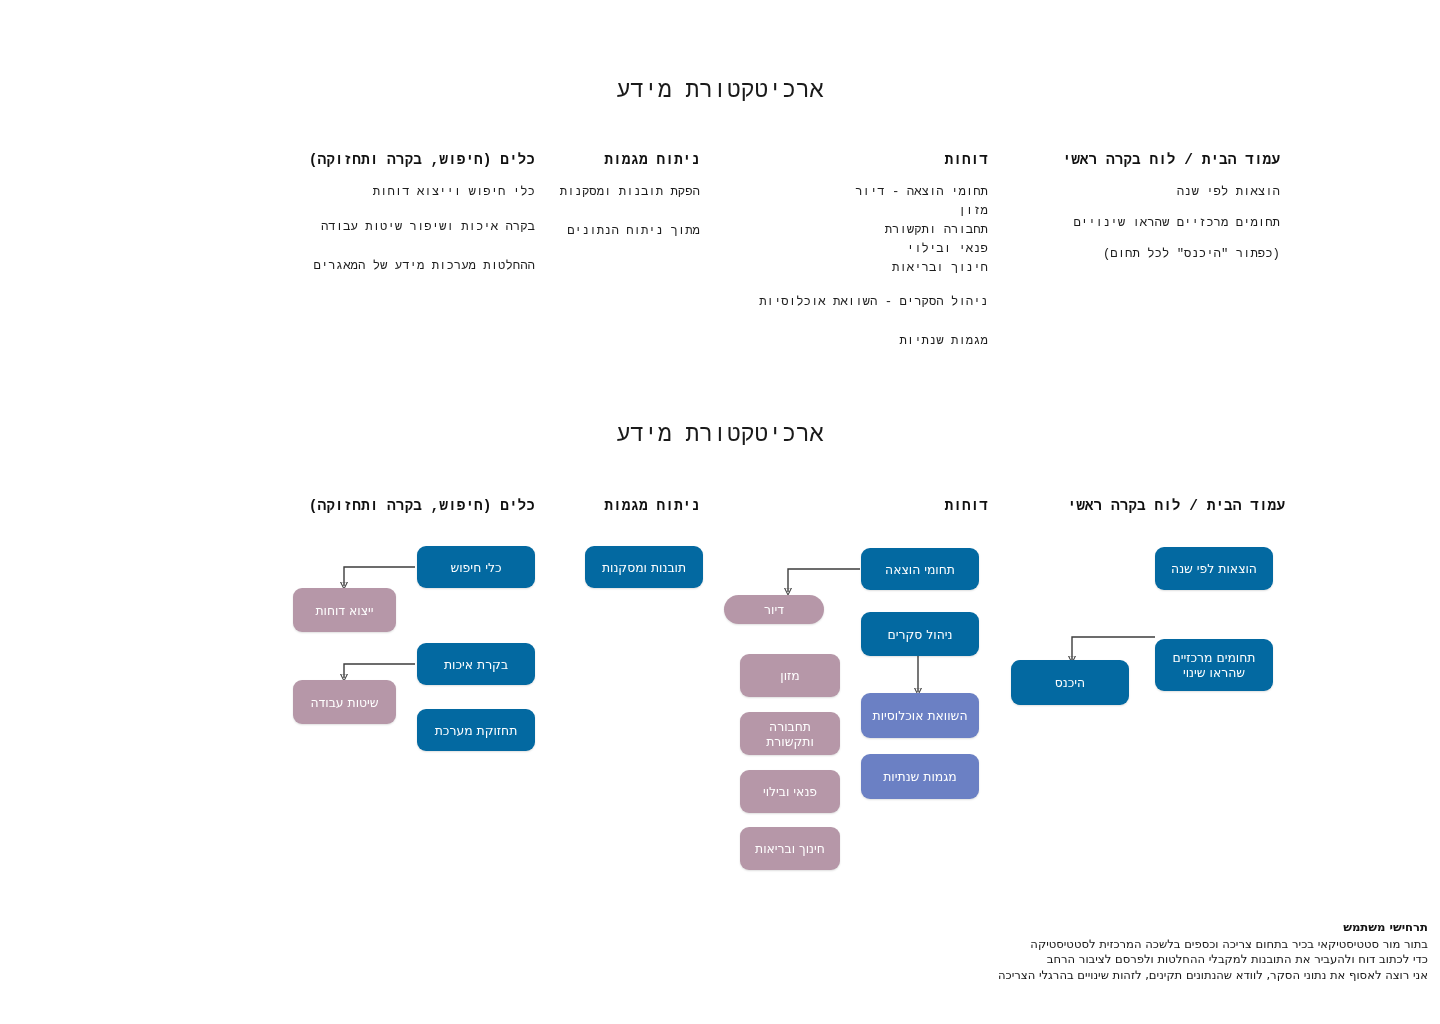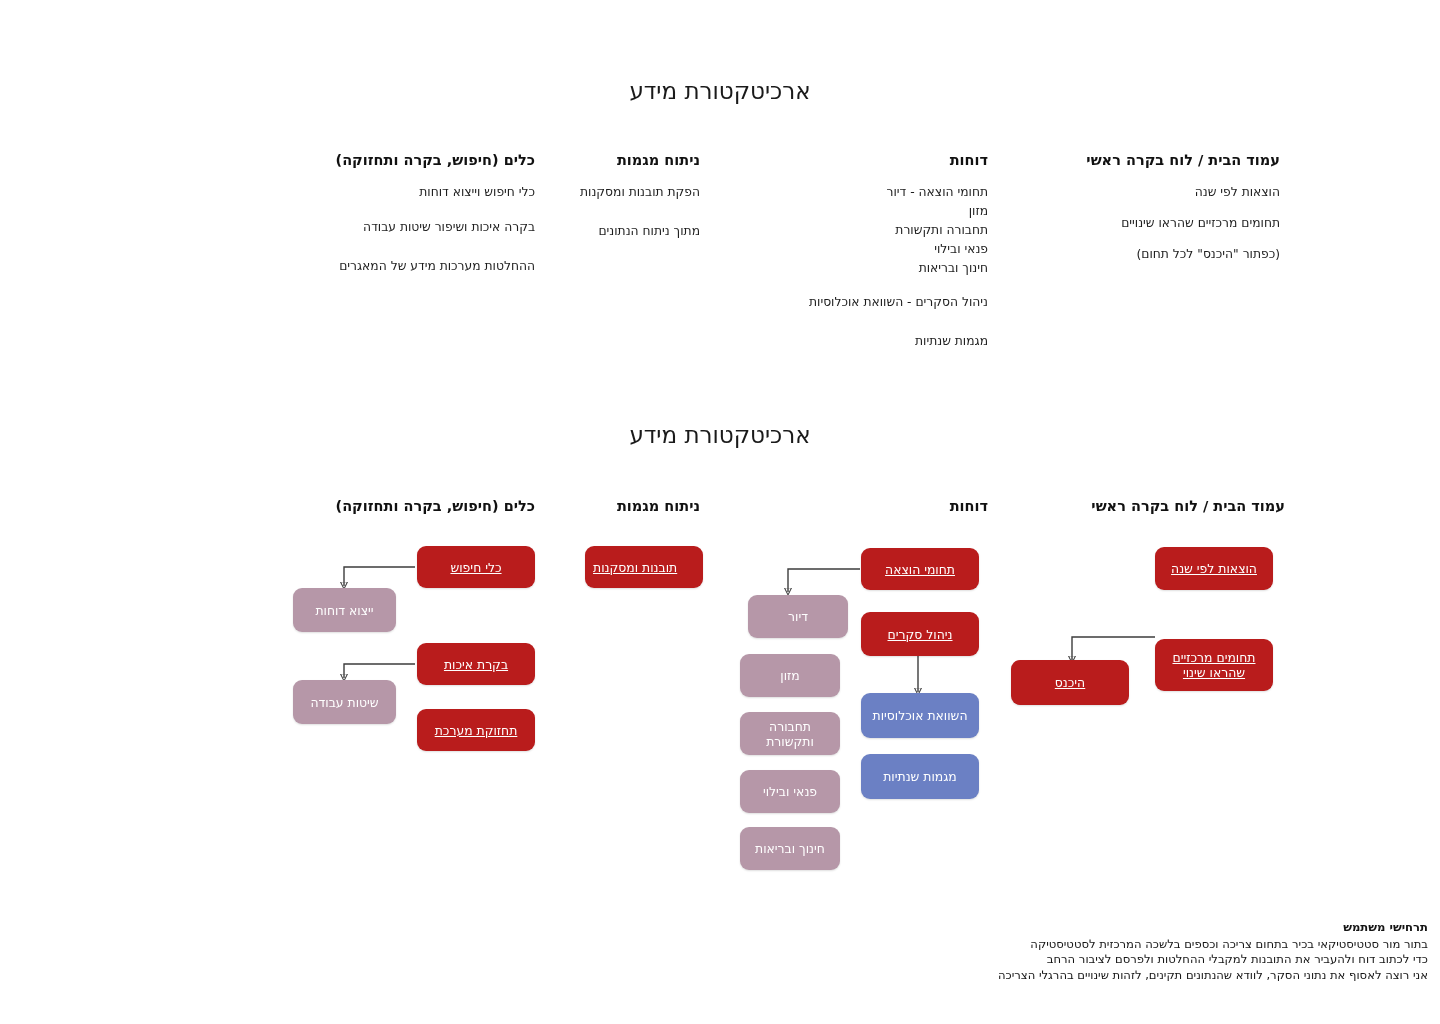--- a/index.html
+++ b/index.html
@@ -8,21 +8,21 @@
     margin: 0; padding: 0;
     width: 1440px; height: 1024px;
     background: #ffffff;
     font-family: "DejaVu Sans", "Liberation Sans", sans-serif;
     color: #1a1a1a;
     overflow: hidden;
   }
   .page { position: relative; width: 1440px; height: 1024px; }
 
   
-  .abs { position: absolute; }
+  .abs { position: absolute; font-family: Liberation Mono, monospace; }
 
   
   .main-title {
     font-size: 23px;
     font-weight: 400;
     color: #1a1a1a;
     text-align: center;
     white-space: nowrap;
     direction: rtl;
   }
@@ -58,21 +58,21 @@
     justify-content: center;
     text-align: center;
     color: #ffffff;
     font-size: 12.4px;
     line-height: 15px;
     direction: rtl;
     padding: 4px 8px;
     box-shadow: 0 1px 2px rgba(0,0,0,0.13);
     user-select: none;
   }
-  .node.magenta { background: #b91c1c; text-decoration: underline; }
+  .node.magenta { background: #0369a1; }
   .node.mauve   { background: #b697a8; }
   .node.blue    { background: #6b80c4; }
 
   
   svg.links {
     position: absolute;
     top: 0; left: 0;
     width: 1440px; height: 1024px;
     pointer-events: none;
     overflow: visible;
@@ -175,37 +175,37 @@
   <div class="node magenta" style="top:612px; right:461px; width:118px; height:44px;">
     <span>ניהול סקרים</span>
   </div>
   <div class="node blue" style="top:693px; right:461px; width:118px; height:45px;">
     <span>השוואת אוכלוסיות</span>
   </div>
   <div class="node blue" style="top:754px; right:461px; width:118px; height:45px;">
     <span>מגמות שנתיות</span>
   </div>
 
-  <div class="node mauve" style="top:595px; right:592px; width:100px; height:43px;">
+  <div class="node mauve" style="top:595px; right:616px; width:100px; height:29px;border-radius:17px;">
     <span>דיור</span>
   </div>
   <div class="node mauve" style="top:654px; right:600px; width:100px; height:43px;">
     <span>מזון</span>
   </div>
   <div class="node mauve" style="top:712px; right:600px; width:100px; height:43px;">
     <span>תחבורה ותקשורת</span>
   </div>
   <div class="node mauve" style="top:770px; right:600px; width:100px; height:43px;">
     <span>פנאי ובילוי</span>
   </div>
   <div class="node mauve" style="top:827px; right:600px; width:100px; height:43px;">
     <span>חינוך ובריאות</span>
   </div>
 
-  <div class="node magenta" style="top:546px; right:737px; width:118px; height:42px;justify-content:flex-end;">
+  <div class="node magenta" style="top:546px; right:737px; width:118px; height:42px;">
     <span>תובנות ומסקנות</span>
   </div>
 
   <div class="node magenta" style="top:546px; right:905px; width:118px; height:42px;">
     <span>כלי חיפוש</span>
   </div>
   <div class="node magenta" style="top:643px; right:905px; width:118px; height:42px;">
     <span>בקרת איכות</span>
   </div>
   <div class="node magenta" style="top:709px; right:905px; width:118px; height:42px;">

